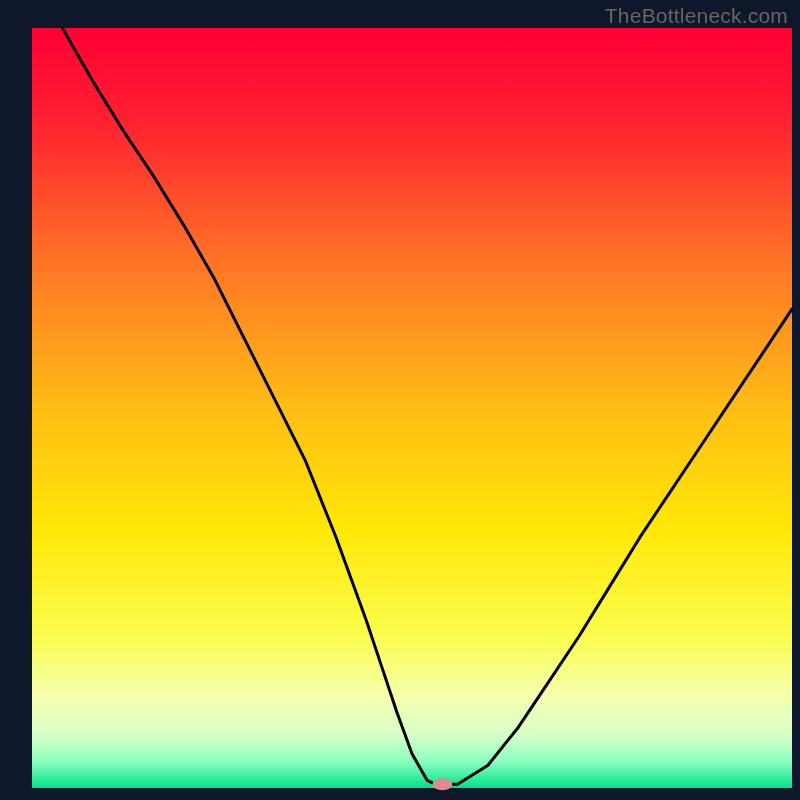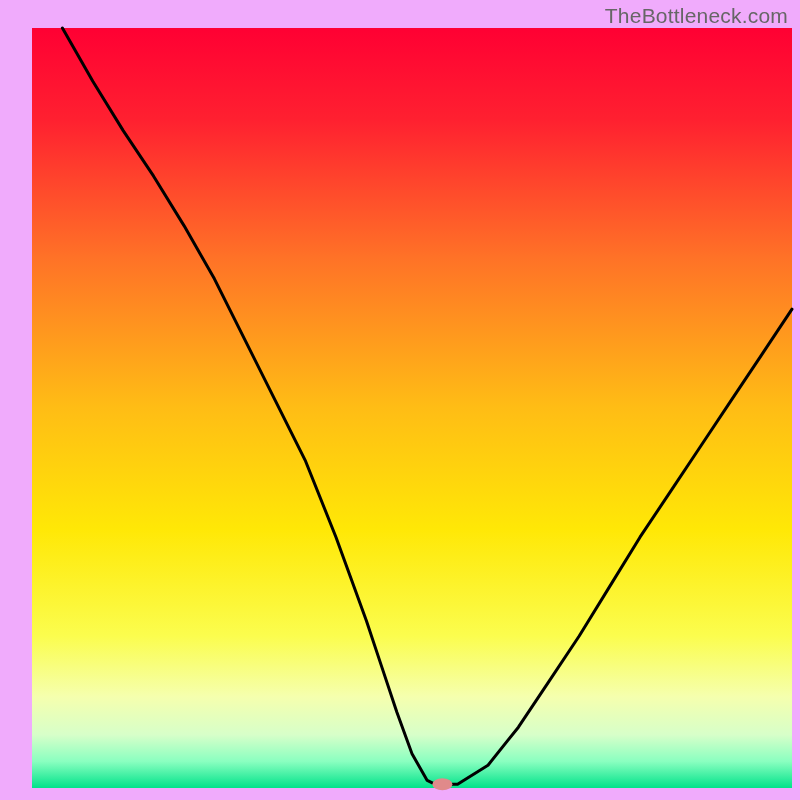--- a/index.html
+++ b/index.html
@@ -8,21 +8,21 @@
     width: 800px;
     height: 800px;
     background: #000;
     overflow: hidden;
     font-family: Arial, Helvetica, sans-serif;
   }
   .stage {
     position: relative;
     width: 800px;
     height: 800px;
-    background: #f0abfc;
+    background: #0f172a;
   }
   .watermark {
     position: absolute;
     top: 4px;
     right: 12px;
     color: #666;
     font-size: 21px;
     font-weight: 500;
     letter-spacing: 0.2px;
     z-index: 5;

